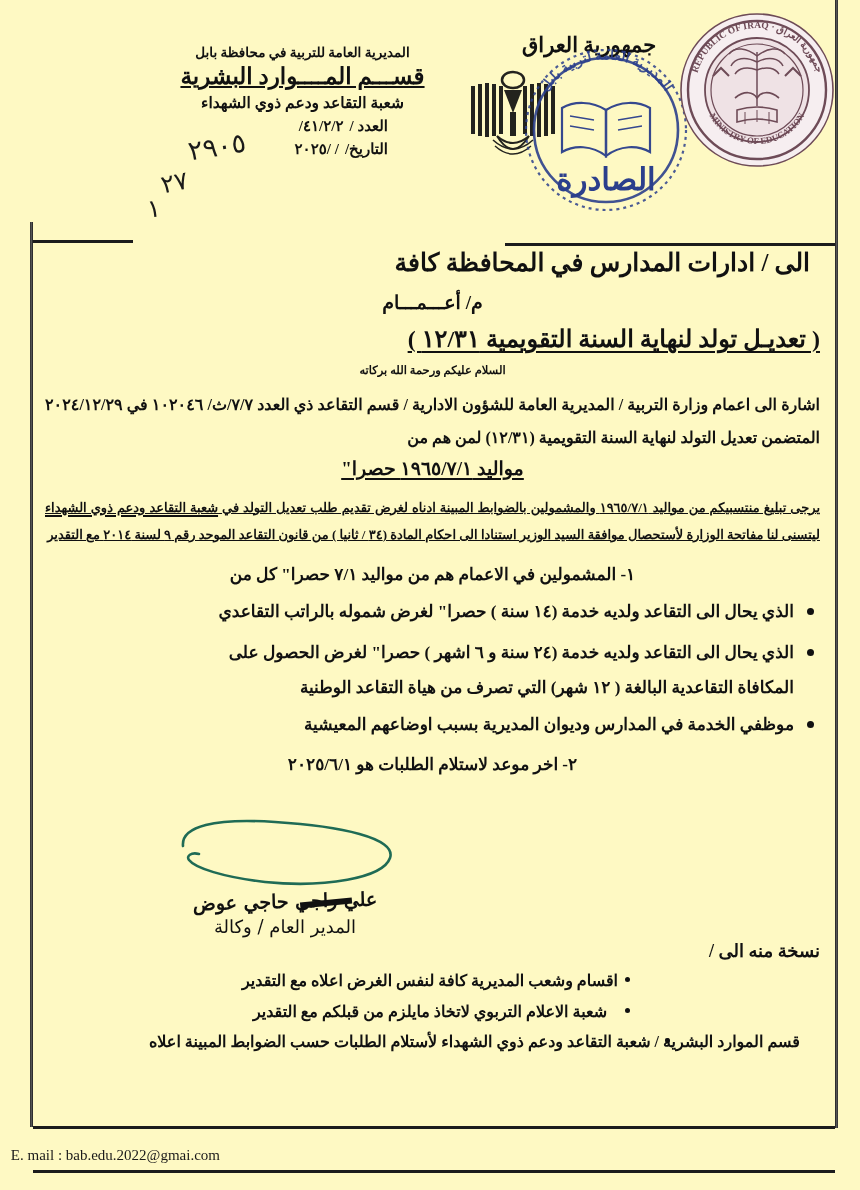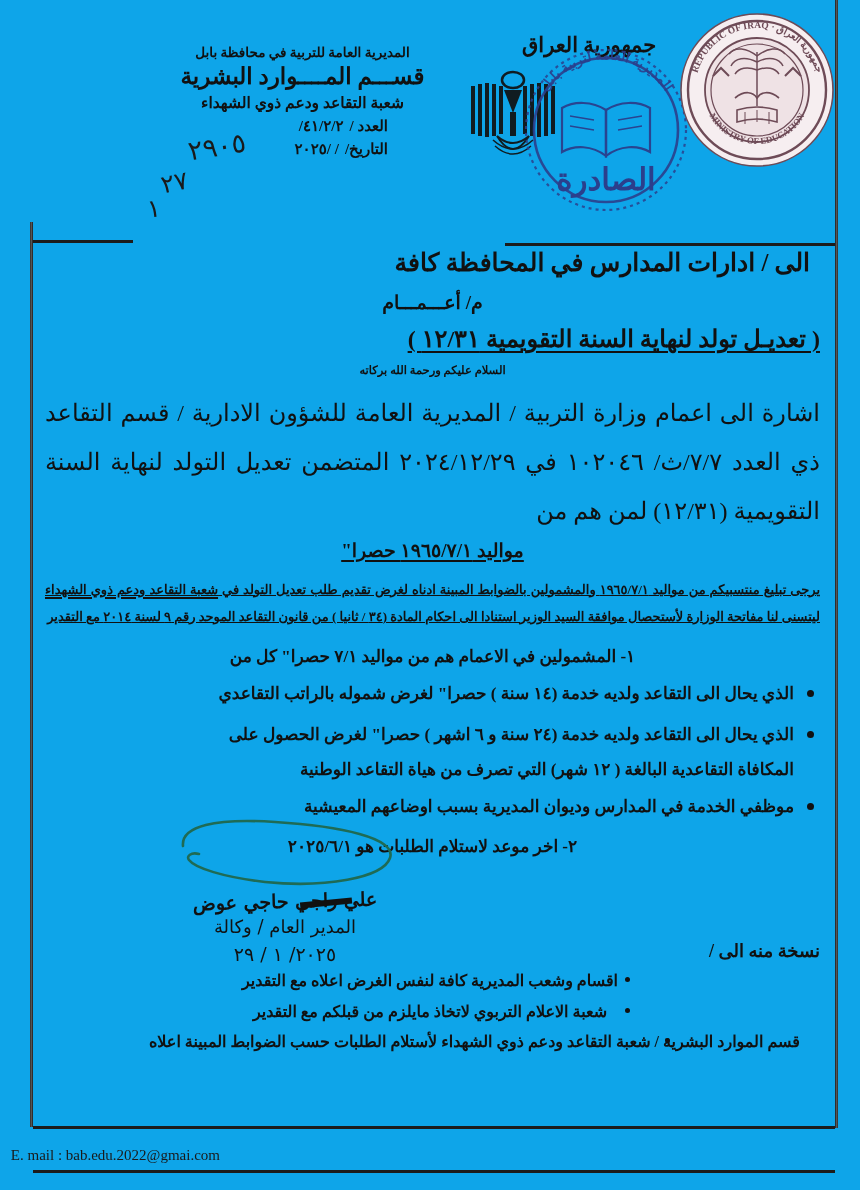--- a/index.html
+++ b/index.html
@@ -3,21 +3,21 @@
 <meta charset="utf-8">
 <title>Official Document</title>
 <style>
   html,body{margin:0;padding:0;background:#fff;}
   body{
     width:860px;height:1190px;position:relative;overflow:hidden;
     font-family:"Liberation Serif","DejaVu Serif",serif;
     color:#111;
   }
   .page{
-    position:absolute;inset:0;background:#0ea5e9;
+    position:absolute;inset:0;background:#fef9c3;
   }
   
   .frame-left{
     position:absolute;left:30px;top:222px;width:3px;height:905px;
     background:linear-gradient(to right,#2a2a2a,#555,#1a1a1a);
   }
   .frame-right{
     position:absolute;right:22px;top:0px;width:3px;height:1128px;
     background:linear-gradient(to right,#1a1a1a,#555,#2a2a2a);
   }
@@ -33,21 +33,21 @@
   .rule-footer{
     position:absolute;left:33px;right:25px;top:1170px;height:3px;background:#1c1c1c;
   }
 
   
   .hdr{
     position:absolute;top:44px;right:430px;width:255px;text-align:center;
     line-height:1.28;
   }
   .hdr .l1{font-size:13.5px;font-weight:600;letter-spacing:.2px;}
-  .hdr .l2{font-size:23px;font-weight:700;letter-spacing:2px;margin-top:1px;}
+  .hdr .l2{font-size:23px;font-weight:700;letter-spacing:2px;margin-top:1px;text-decoration:underline;}
   .hdr .l3{font-size:15.5px;font-weight:600;margin-top:1px;}
   .hdr .row{
     display:flex;justify-content:flex-start;gap:6px;margin-top:4px;
     font-size:15px;font-weight:600;padding-right:42px;
   }
   .hdr .row .lab{white-space:nowrap;}
   .hdr .row .val{white-space:nowrap;}
 
   .hw{
     position:absolute;
@@ -73,21 +73,21 @@
   
   .body{position:absolute;top:248px;right:40px;left:45px;}
   .to-line{font-size:25px;font-weight:700;text-align:right;padding-right:10px;}
   .subject{font-size:19px;font-weight:700;text-align:center;margin-top:14px;}
   .title{
     font-size:24px;font-weight:700;margin-top:11px;
     text-decoration:underline;text-underline-offset:4px;text-decoration-thickness:2px;
   }
   .greet{font-size:11.5px;font-weight:700;text-align:center;margin-top:10px;letter-spacing:0;}
   .para{
-    font-size:24px;font-weight:400;line-height:2.05;text-align:justify;
+    font-size:16px;font-weight:700;line-height:2.05;text-align:justify;
     margin-top:12px;
   }
   .para b,.u{font-weight:700;}
   .u{text-decoration:underline;text-underline-offset:3px;text-decoration-thickness:2px;}
   .center-u{
     text-align:center;font-size:19px;font-weight:700;margin-top:2px;
   }
   .para2{
     font-size:13px;font-weight:600;line-height:2.1;text-align:justify;margin-top:14px;text-decoration:underline;
   }
@@ -286,21 +286,20 @@
     <svg class="sig-loop" viewBox="0 0 235 80">
       <path d="M8 30 C 6 10, 40 2, 100 6 C 165 10, 222 22, 215 42
                C 208 62, 150 72, 90 66 C 48 61, 20 52, 14 44
                C 11 40, 16 36, 24 38" fill="none" stroke="#1f6b55" stroke-width="2.6" stroke-linecap="round"></path>
     </svg>
     <div class="sig-name">
       <span>علي راجي حاجي عوض</span>
       <span class="sig-strike"></span>
     </div>
     <div class="sig-role">المدير العام / وكالة</div>
-    <div class="sig-date">٢٠٢٥/ ١ /  ٢٩</div>
   </div>
 
   <div class="cc">
     <div class="cc-title">نسخة منه الى /</div>
     <ul class="cc-list">
       <li>اقسام وشعب المديرية كافة لنفس الغرض اعلاه مع التقدير</li>
       <li>شعبة الاعلام التربوي لاتخاذ مايلزم من قبلكم مع التقدير</li>
       <li class="wide">قسم الموارد البشرية / شعبة التقاعد ودعم ذوي الشهداء لأستلام الطلبات حسب الضوابط المبينة اعلاه</li>
     </ul>
   </div>

